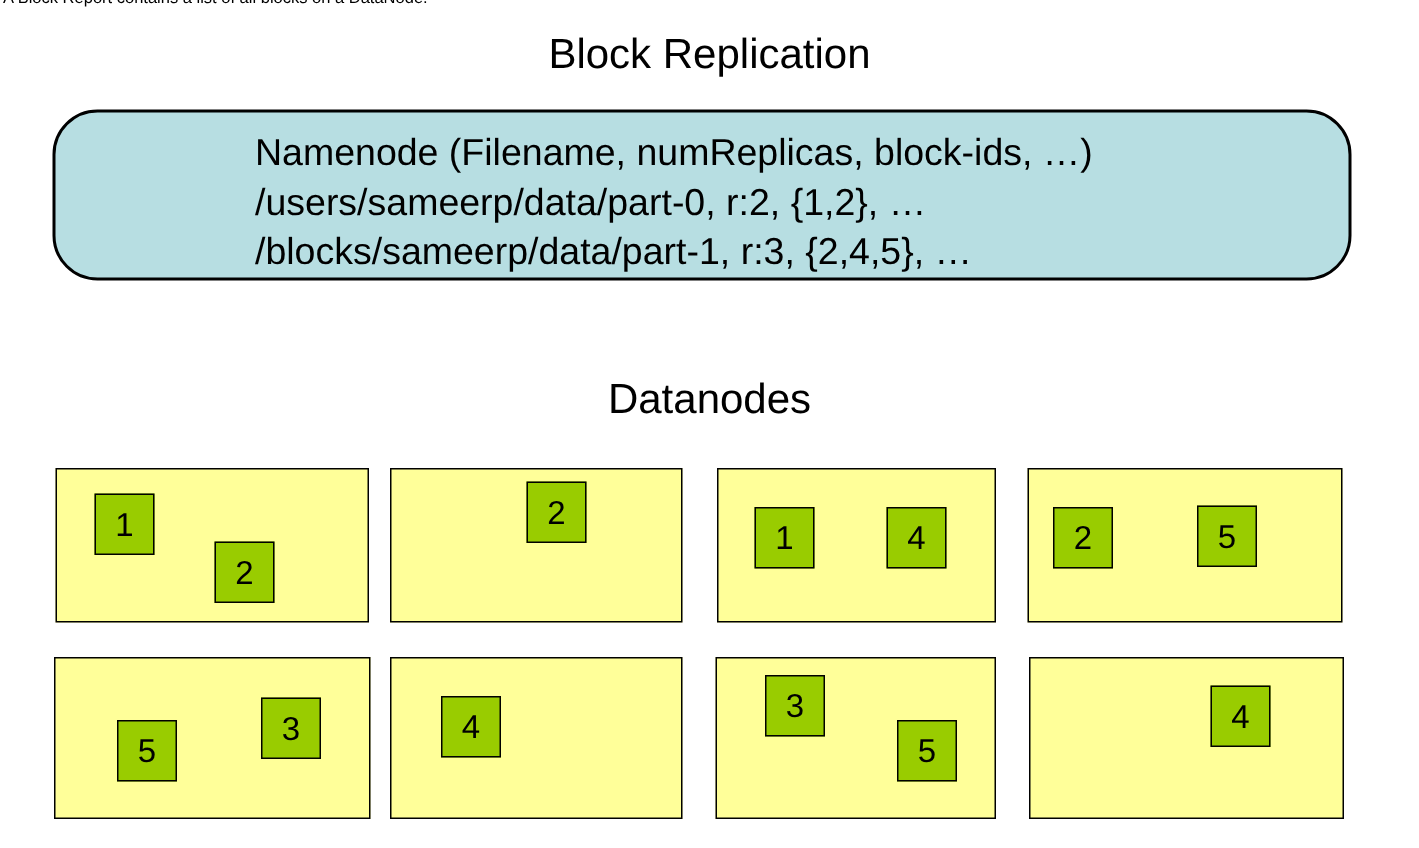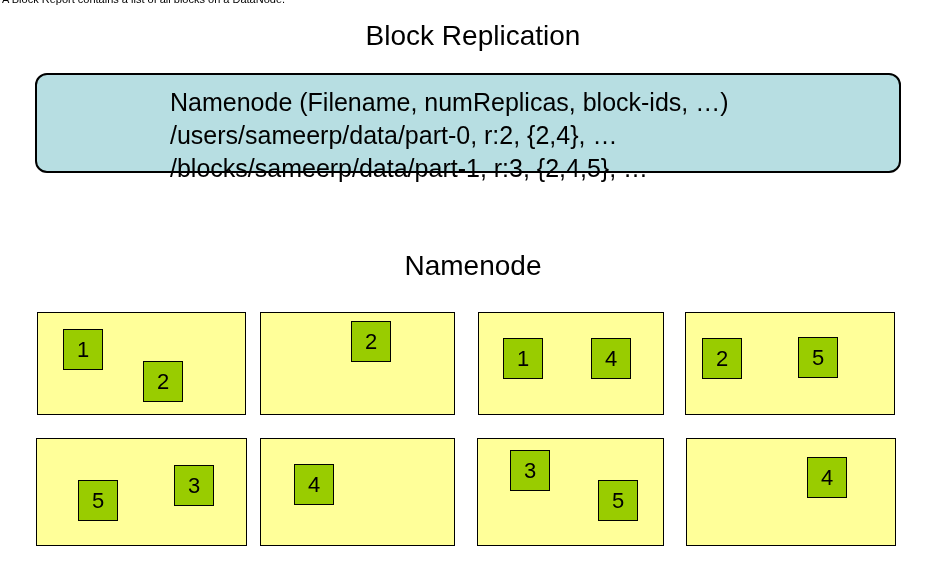--- a/index.html
+++ b/index.html
@@ -25,24 +25,24 @@
     left: 0;
     width: 946px;
     text-align: center;
     font-size: 28px;
   }
   .namenode-box {
     position: absolute;
     left: 35px;
     top: 73px;
     width: 866px;
-    height: 100px;
+    height: 114px;
     background: #b7dee2;
     border: 2px solid #000;
-    border-radius: 12px;
+    border-radius: 30px;
     box-sizing: border-box;
     padding: 11px 0 0 133px;
   }
   .namenode-line {
     font-size: 25px;
     line-height: 33px;
     white-space: nowrap;
   }
   .datanodes-heading {
     position: absolute;
@@ -75,25 +75,25 @@
 <body>
 
 <div id="stage">
 
   <div class="top-caption">A Block Report contains a list of all blocks on a DataNode.</div>
 
   <div class="slide-title">Block Replication</div>
 
   <div class="namenode-box" style="background: rgb(183, 222, 226); border-color: rgb(0, 0, 0);">
     <div class="namenode-line">Namenode (Filename, numReplicas, block-ids, …)</div>
-    <div class="namenode-line">/users/sameerp/data/part-0, r:2, {2,4}, …</div>
+    <div class="namenode-line">/users/sameerp/data/part-0, r:2, {1,2}, …</div>
     <div class="namenode-line">/blocks/sameerp/data/part-1, r:3, {2,4,5}, …</div>
   </div>
 
-  <div class="datanodes-heading">Namenode</div>
+  <div class="datanodes-heading">Datanodes</div>
 
   <div id="datanodes-grid">
       <div class="datanode-box" style="left: 37px; top: 312px; width: 209px; height: 103px; background: rgb(255, 255, 153); border-color: rgb(0, 0, 0);">
         <div class="block" style="left: 25px; top: 16px; background: rgb(153, 204, 0); border-color: rgb(0, 0, 0);">1</div>
         <div class="block" style="left: 105px; top: 48px; background: rgb(153, 204, 0); border-color: rgb(0, 0, 0);">2</div>
       </div>
       <div class="datanode-box" style="left: 260px; top: 312px; width: 195px; height: 103px; background: rgb(255, 255, 153); border-color: rgb(0, 0, 0);">
         <div class="block" style="left: 90px; top: 8px; background: rgb(153, 204, 0); border-color: rgb(0, 0, 0);">2</div>
       </div>
       <div class="datanode-box" style="left: 478px; top: 312px; width: 186px; height: 103px; background: rgb(255, 255, 153); border-color: rgb(0, 0, 0);">

